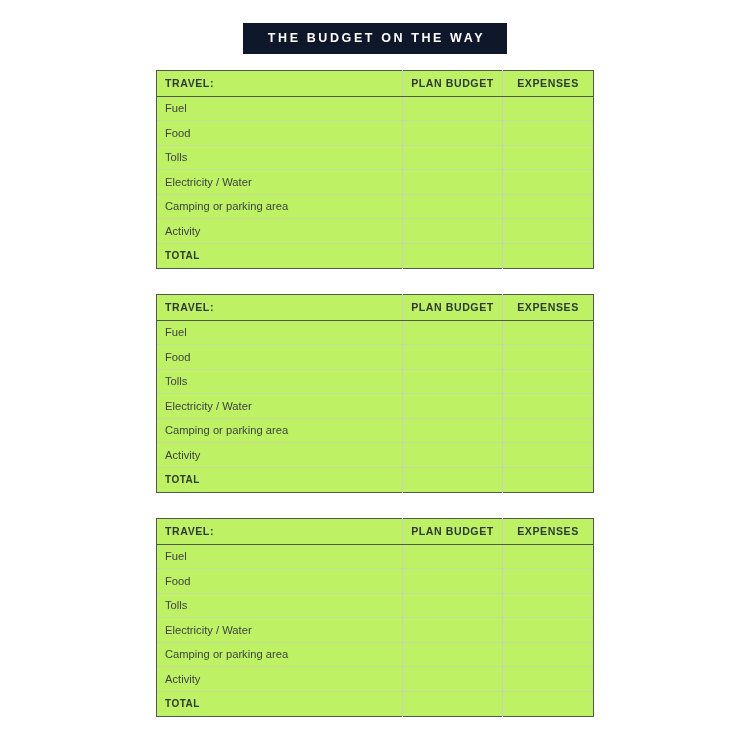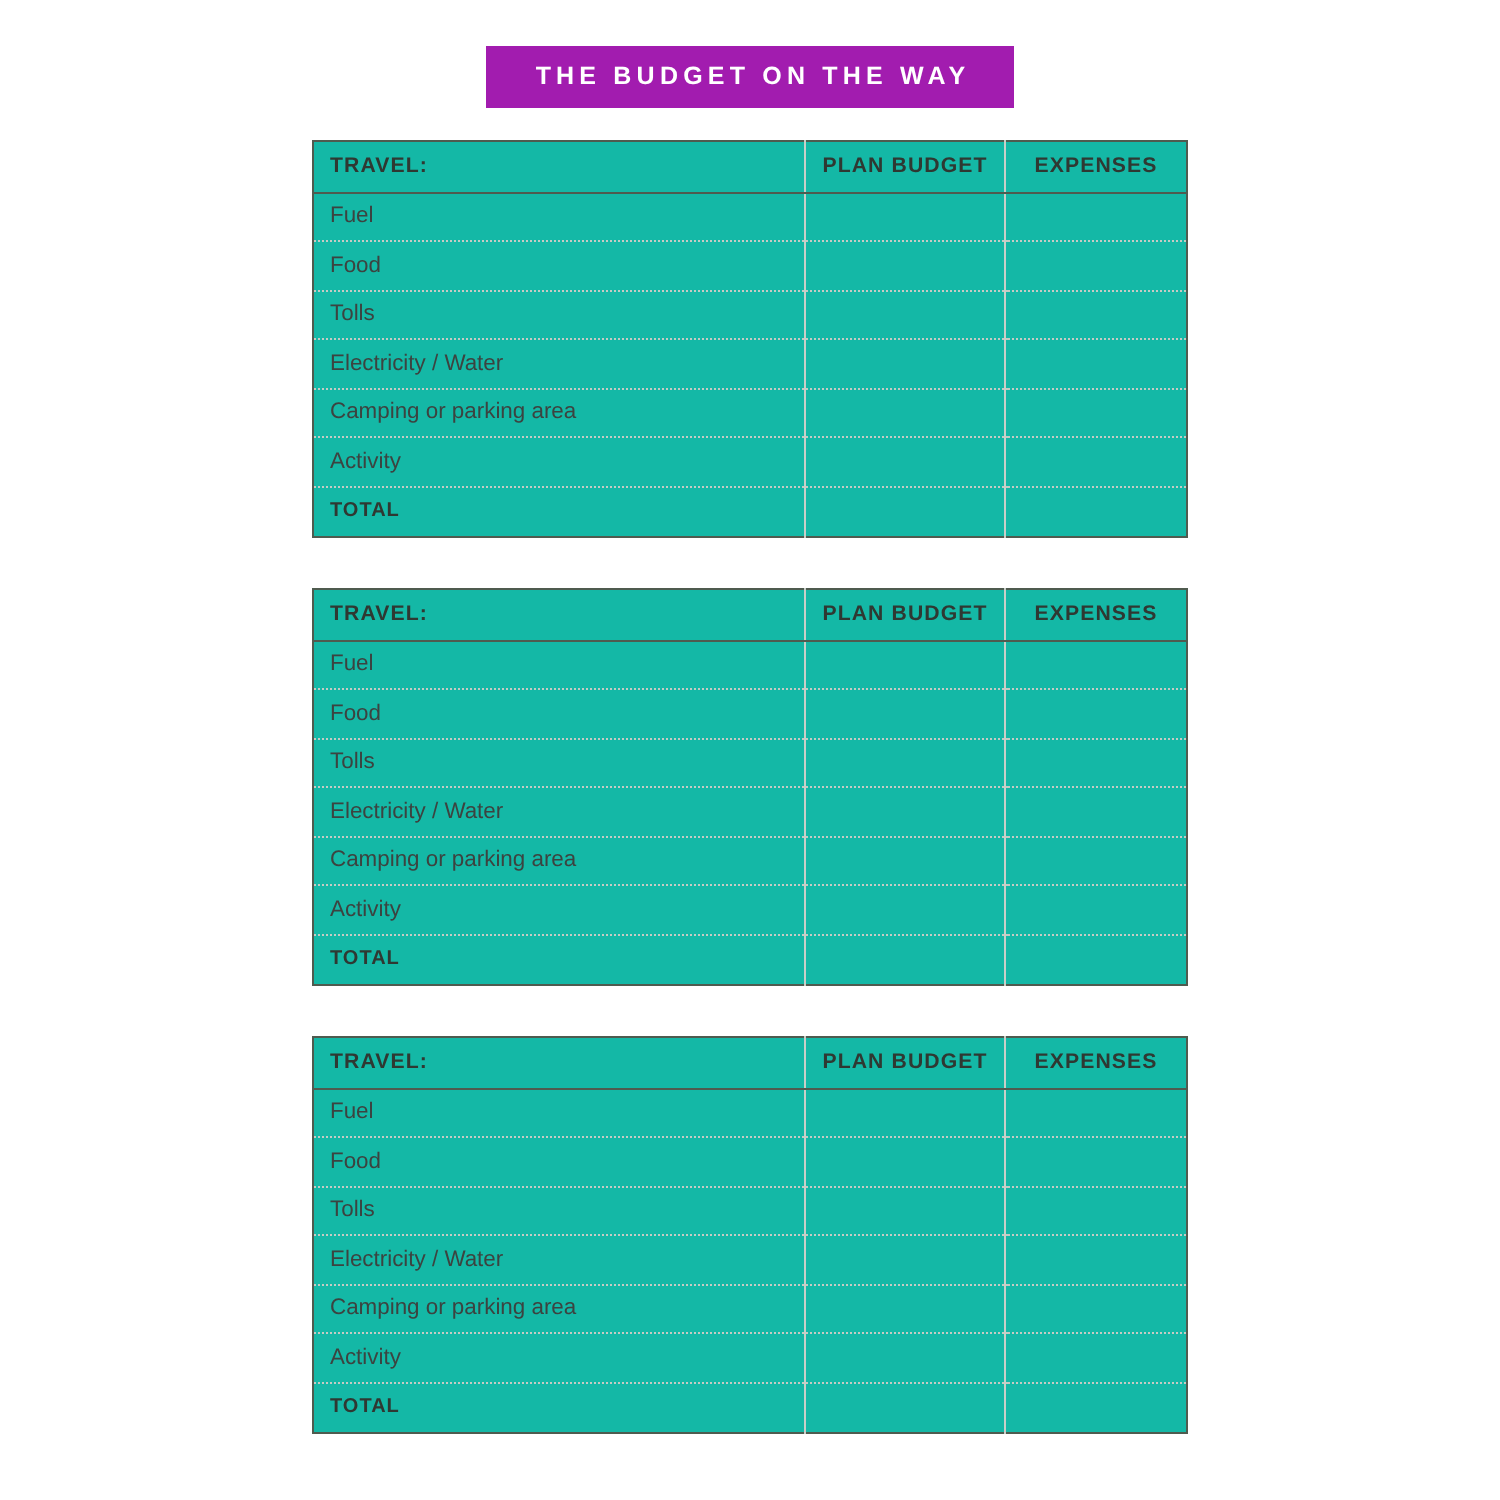--- a/index.html
+++ b/index.html
@@ -21,41 +21,41 @@
     box-sizing: border-box;
     padding: 0;
   }
   
   .title-wrap {
     display: flex;
     justify-content: center;
     padding-top: 23px;
   }
   .title-banner {
-    background: #a21caf;
+    background: #0f172a;
     color: #ffffff;
     font-size: 12.5px;
     letter-spacing: 2.6px;
     font-weight: 700;
     padding: 9px 22px 9px 25px;
     text-align: center;
     line-height: 1;
     white-space: nowrap;
   }
   
   .tables {
     margin-top: 16px;
   }
   .budget-table {
     width: 437px;
     margin: 0 auto 25px auto;
     border-collapse: collapse;
     border: 1.3px solid #4f5b4f;
     table-layout: fixed;
-    background: #14b8a6;
+    background: #bef264;
   }
   .budget-table td {
     border-right: 1px solid #c9cfc8;
     border-bottom: 1px dotted #c5cbc4;
     height: 24.5px;
     padding: 0 0 0 8px;
     font-size: 11.2px;
     color: #3c4340;
     vertical-align: middle;
     box-sizing: border-box;

